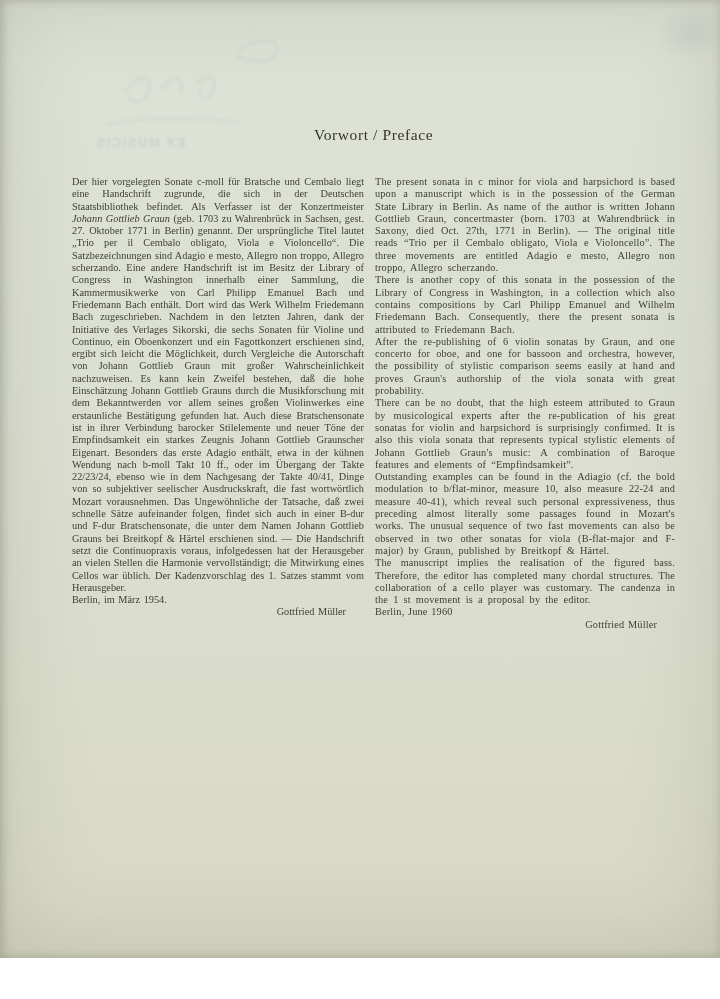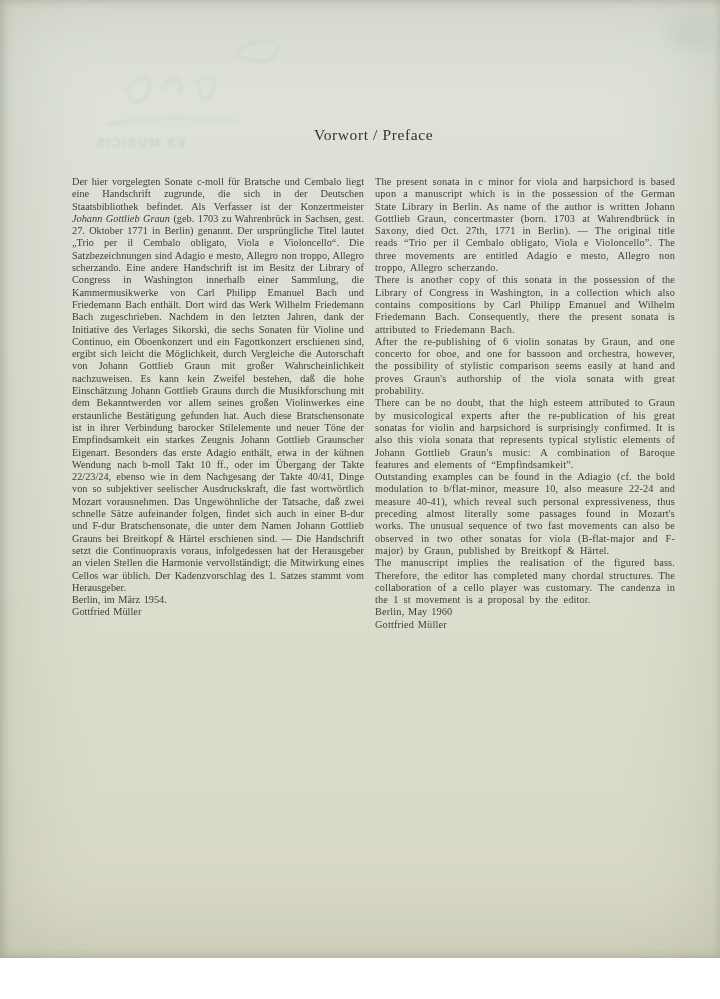--- a/index.html
+++ b/index.html
@@ -38,21 +38,21 @@
     top: 176px;
     font-size: 10.3px;
     line-height: 12.3px;
     color: #3d3f34;
     text-align: justify;
   }
   .col p { margin: 0; }
   .col-german  { left: 72px;  width: 292px; word-spacing: 0.6px; }
   .col-english { left: 375px; width: 300px; word-spacing: 2.4px; letter-spacing: 0.15px; }
   .dateline  { margin-top: 5px; text-align: left; word-spacing: 1px; }
-  .signature { margin-top: 9px; padding-right: 18px; word-spacing: 1px; }
+  .signature { margin-top: 9px; text-align: right; padding-right: 18px; word-spacing: 1px; }
   .italic { font-style: italic; }
   
   .ghost-scribble {
     position: absolute;
     left: 88px;
     top: 32px;
     opacity: 0.5;
     filter: blur(1.5px);
     pointer-events: none;
   }
@@ -104,17 +104,17 @@
     <p class="signature">Gottfried Müller</p>
   </div>
 
   <div class="col col-english">
     <p>The present sonata in c minor for viola and harpsichord is based upon a manuscript which is in the possession of the German State Library in Berlin. As name of the author is written Johann Gottlieb Graun, concertmaster (born. 1703 at Wahrendbrück in Saxony, died Oct. 27th, 1771 in Berlin). — The original title reads “Trio per il Cembalo obligato, Viola e Violoncello”. The three movements are entitled Adagio e mesto, Allegro non troppo, Allegro scherzando.</p>
     <p>There is another copy of this sonata in the possession of the Library of Congress in Washington, in a collection which also contains compositions by Carl Philipp Emanuel and Wilhelm Friedemann Bach. Consequently, there the present sonata is attributed to Friedemann Bach.</p>
     <p>After the re-publishing of 6 violin sonatas by Graun, and one concerto for oboe, and one for bassoon and orchestra, however, the possibility of stylistic comparison seems easily at hand and proves Graun's authorship of the viola sonata with great probability.</p>
     <p>There can be no doubt, that the high esteem attributed to Graun by musicological experts after the re-publication of his great sonatas for violin and harpsichord is surprisingly confirmed. It is also this viola sonata that represents typical stylistic elements of Johann Gottlieb Graun's music: A combination of Baroque features and elements of “Empfindsamkeit”.</p>
     <p>Outstanding examples can be found in the Adiagio (cf. the bold modulation to b/flat-minor, measure 10, also measure 22-24 and measure 40-41), which reveal such personal expressiveness, thus preceding almost literally some passages found in Mozart's works. The unusual sequence of two fast movements can also be observed in two other sonatas for viola (B-flat-major and F-major) by Graun, published by Breitkopf &amp; Härtel.</p>
     <p>The manuscript implies the realisation of the figured bass. Therefore, the editor has completed many chordal structures. The collaboration of a cello player was customary. The candenza in the 1 st movement is a proposal by the editor.</p>
-    <p class="dateline">Berlin, May 1960</p>
+    <p class="dateline">Berlin, June 1960</p>
     <p class="signature">Gottfried Müller</p>
   </div>
 
 </div>
 
 </body></html>

